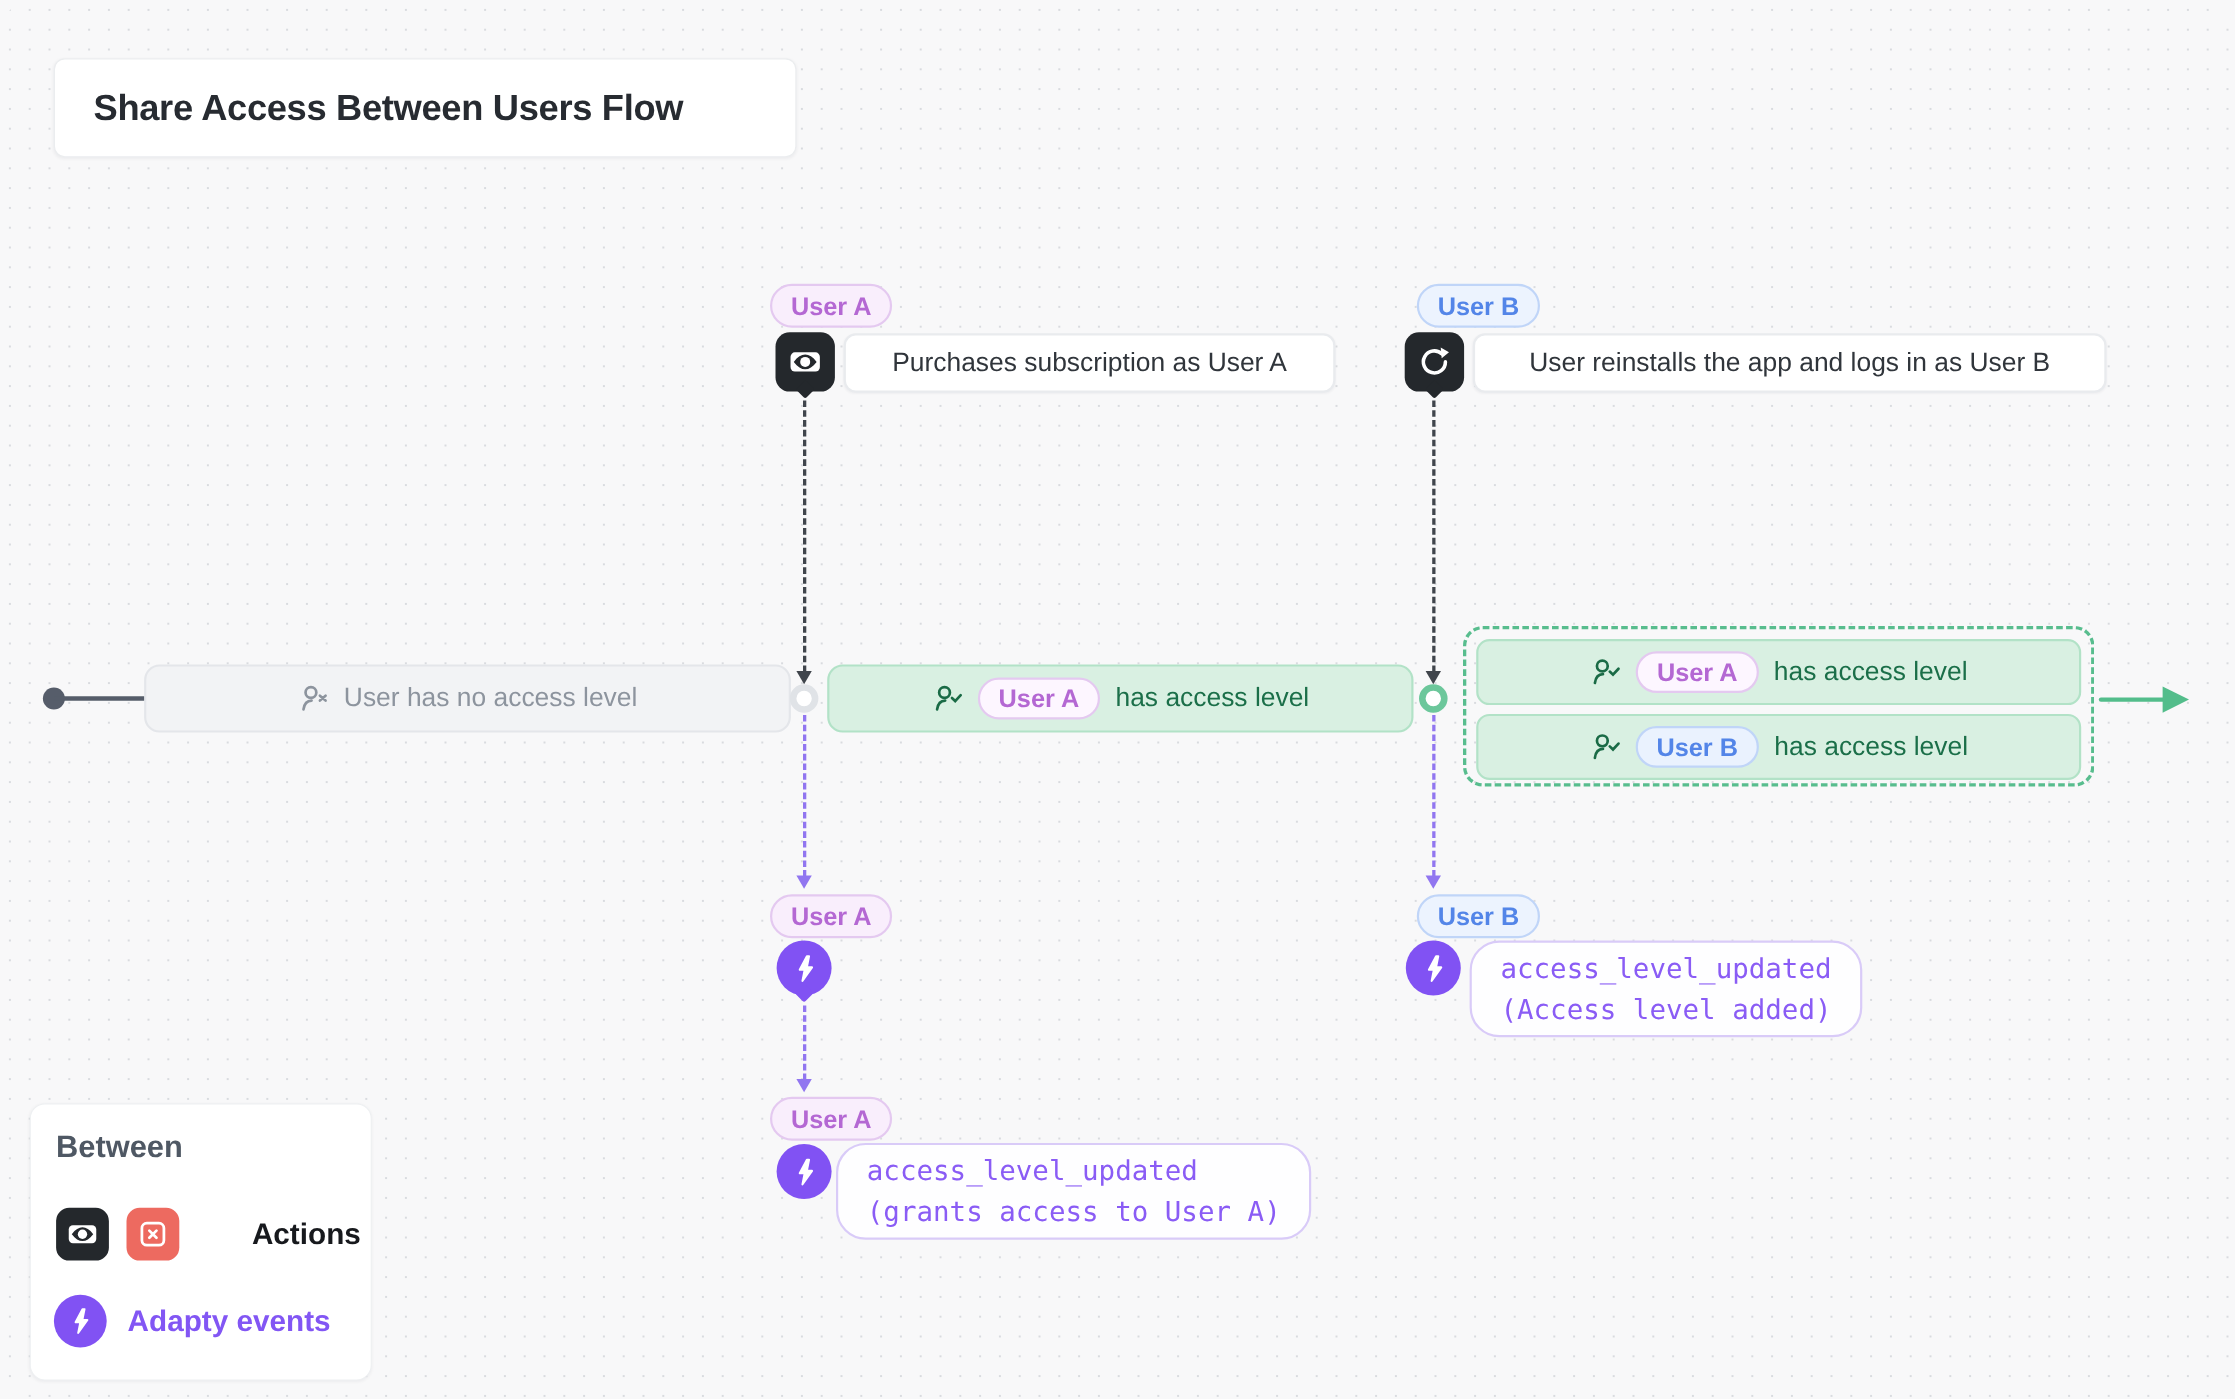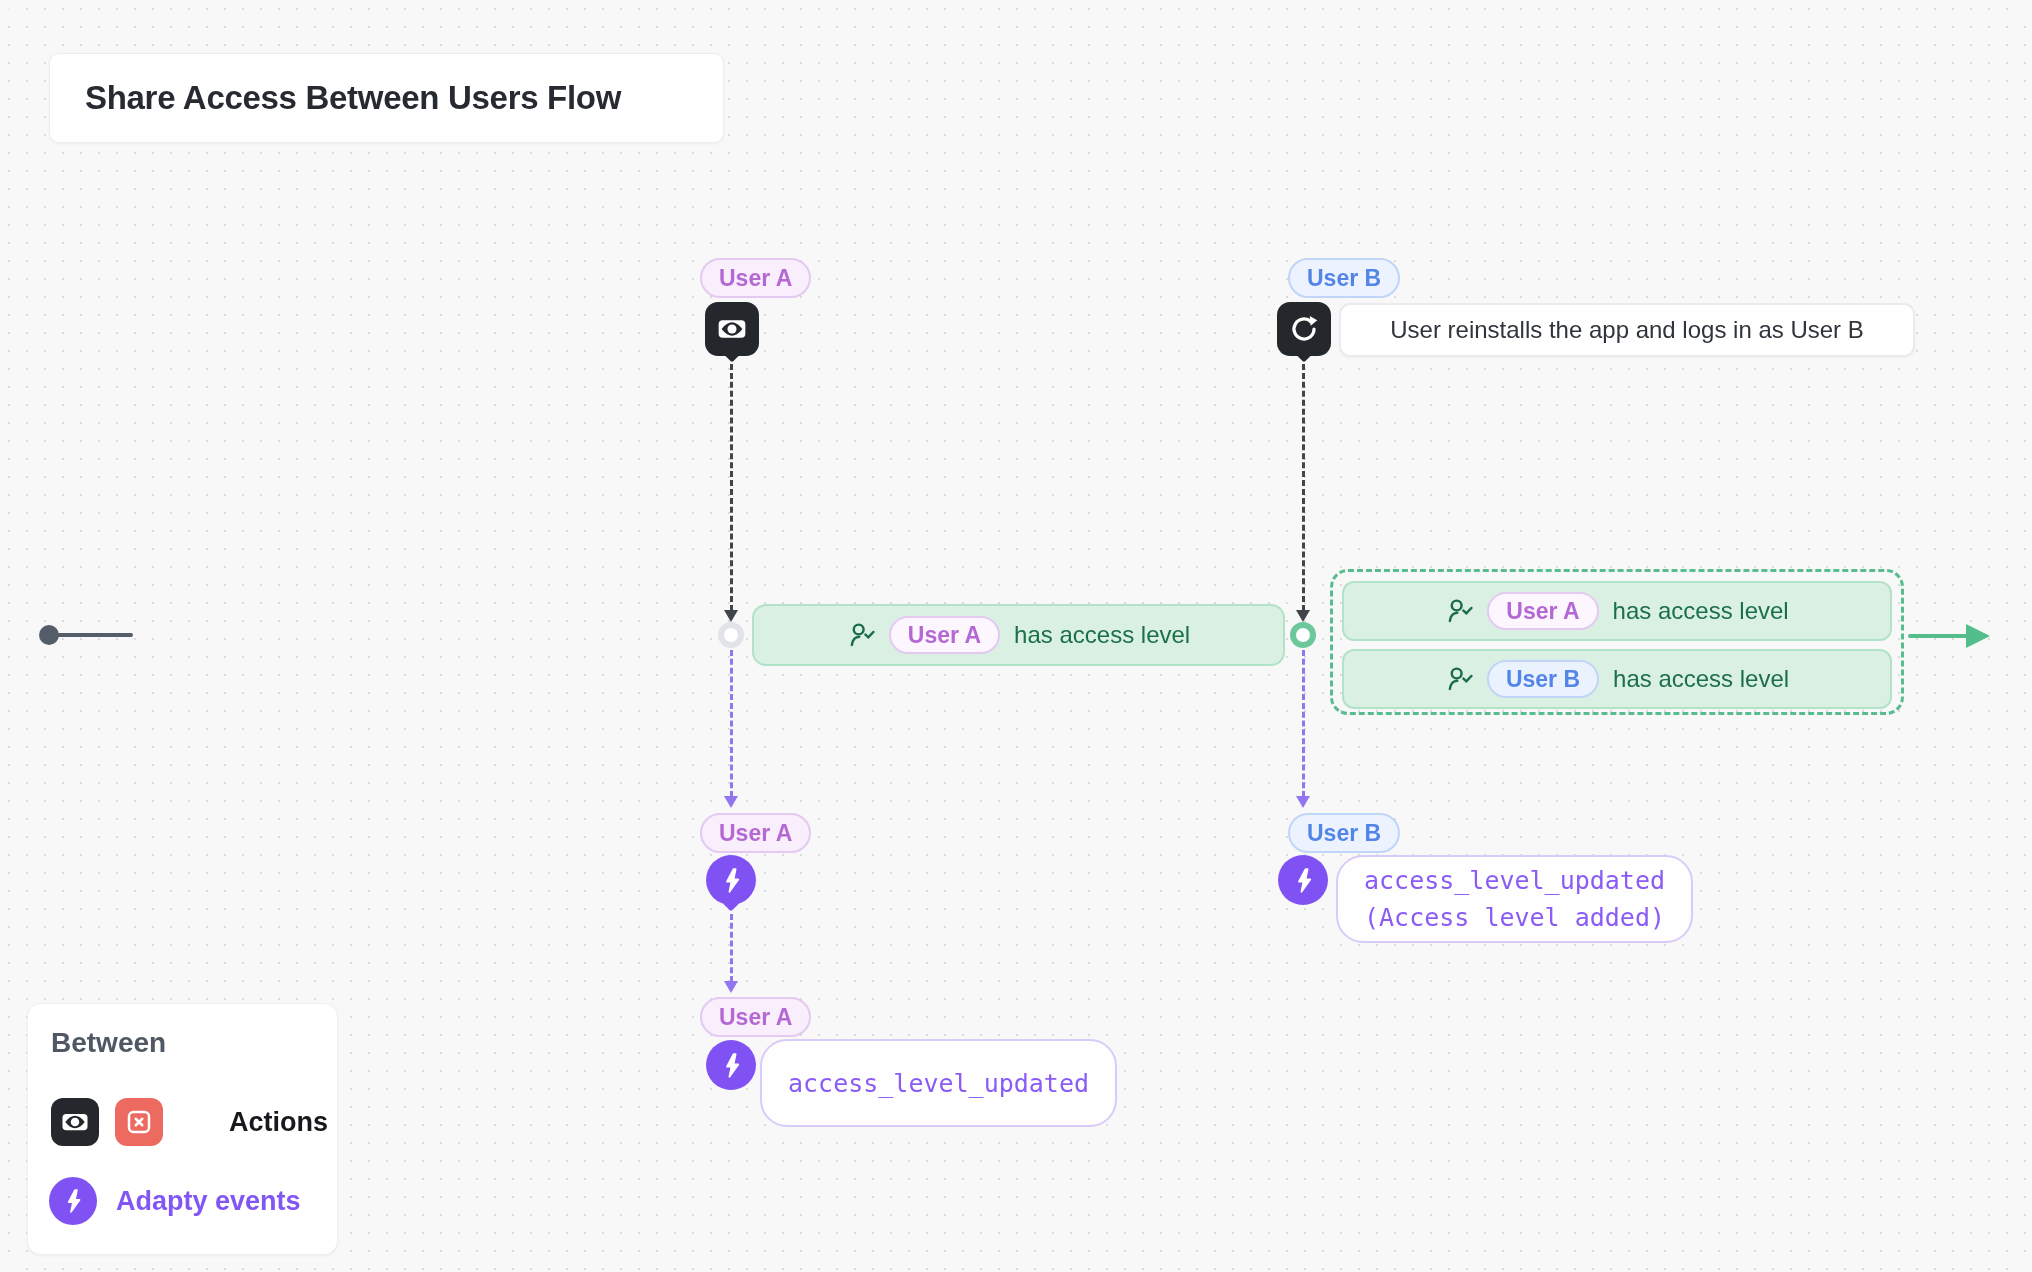--- a/index.html
+++ b/index.html
@@ -133,20 +133,23 @@
 
   <span class="badge a abs" style="left:700px; top:258px;">User A</span>
   <div class="abs icon-sq" style="left:705px; top:302px;">
     <svg width="32" height="32" viewBox="0 0 24 24">
       <rect x="2" y="5.5" width="20" height="13" rx="3" fill="#fff"></rect>
       <path d="M4.2 12c2.6-3.4 5.2-5 7.8-5s5.2 1.6 7.8 5c-2.6 3.4-5.2 5-7.8 5s-5.2-1.6-7.8-5z" fill="#24282c"></path>
       <circle cx="12" cy="12" r="3.4" fill="#fff"></circle>
     </svg>
     <span class="tail-dark"></span>
   </div>
+  <div class="abs node-card" style="left:767px; top:303px; width:447px;">
+    <span>Purchases subscription as User A</span>
+  </div>
 
   <span class="badge b abs" style="left:1288px; top:258px;">User B</span>
   <div class="abs icon-sq" style="left:1277px; top:302px;">
     <svg width="30" height="30" viewBox="0 0 24 24" fill="none" stroke="#fff" stroke-width="2.6" stroke-linecap="round">
       <path d="M20 12a8 8 0 1 1-2.5-5.8"></path>
       <path d="M16.6 1.6 L22.6 5.0 L17.3 9.3 Z" fill="#fff" stroke="none"></path>
     </svg>
     <span class="tail-dark"></span>
   </div>
   <div class="abs node-card" style="left:1339px; top:303px; width:576px;">
@@ -154,20 +157,28 @@
   </div>
 
   <div class="abs dash-v" style="left:730px; top:364px; height:247px;"></div>
   <div class="abs arrow-down" style="left:724px; top:610px;"></div>
   <div class="abs dash-v" style="left:1302px; top:364px; height:247px;"></div>
   <div class="abs arrow-down" style="left:1296px; top:610px;"></div>
 
   <div class="abs start-dot" style="left:39px; top:625px;"></div>
   <div class="abs h-line" style="left:49px; top:633px; width:84px;"></div>
 
+  <div class="abs state-box gray" style="left:131px; top:604px; width:588px;">
+    <svg width="28" height="28" viewBox="0 0 24 24" fill="none" stroke="#8d949e" stroke-width="2.1" stroke-linecap="round">
+      <circle cx="10" cy="7.3" r="4.2"></circle>
+      <path d="M4.2 20.5c.6-4.4 3-6.9 6.3-6.9"></path>
+      <path d="M17 9.8l4.4 3.8M21.4 9.8L17 13.6"></path>
+    </svg>
+    <span>User has no access level</span>
+  </div>
 
   <div class="abs connector gray" style="left:718px; top:622px;"></div>
 
   <div class="abs state-box green" style="left:752px; top:604px; width:533px;">
     <svg width="28" height="28" viewBox="0 0 24 24" fill="none" stroke="#1a6b46" stroke-width="2.1" stroke-linecap="round">
       <circle cx="10" cy="7.3" r="4.2"></circle>
       <path d="M4.2 20.5c.6-4.4 3-6.9 6.3-6.9"></path>
       <path d="M15.8 11.6l2.5 2.4 4.3-4.6"></path>
     </svg>
     <span class="badge inner a">User A</span>
@@ -214,20 +225,21 @@
   <div class="abs arrow-down purple" style="left:724px; top:981px;"></div>
 
   <span class="badge a abs" style="left:700px; top:997px;">User A</span>
   <div class="abs event-circle" style="left:706px; top:1040px;">
     <svg width="27" height="27" viewBox="0 0 24 24">
       <path d="M13.8 2 8 13h4l-1.8 9L18 11h-4.2L15.6 2z" fill="#fff" stroke="#fff" stroke-width="1.6" stroke-linejoin="round"></path>
     </svg>
   </div>
   <div class="abs event-pill" style="left:760px; top:1039px; height:88px;">
     <span>access_level_updated</span>
+    <span>(grants access to User A)</span>
   </div>
 
   <div class="abs dash-v purple" style="left:1302px; top:650px; height:147px;"></div>
   <div class="abs arrow-down purple" style="left:1296px; top:796px;"></div>
 
   <span class="badge b abs" style="left:1288px; top:813px;">User B</span>
   <div class="abs event-circle" style="left:1278px; top:855px;">
     <svg width="27" height="27" viewBox="0 0 24 24">
       <path d="M13.8 2 8 13h4l-1.8 9L18 11h-4.2L15.6 2z" fill="#fff" stroke="#fff" stroke-width="1.6" stroke-linejoin="round"></path>
     </svg>

